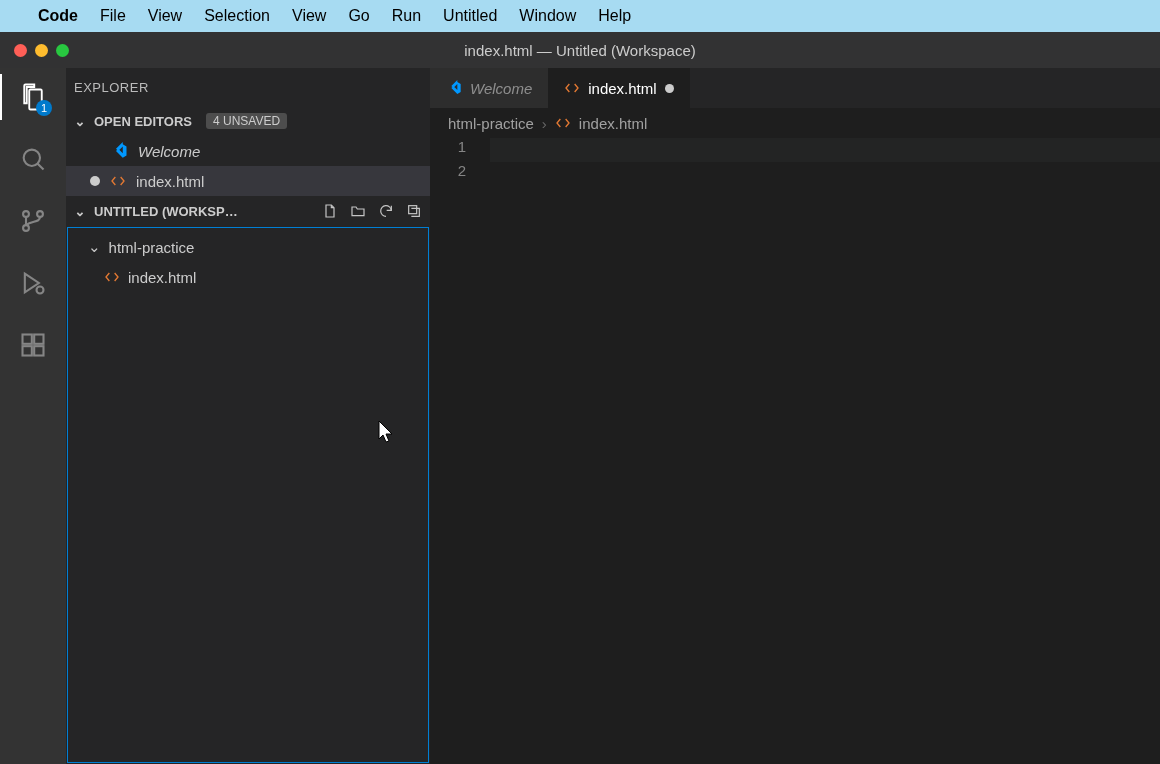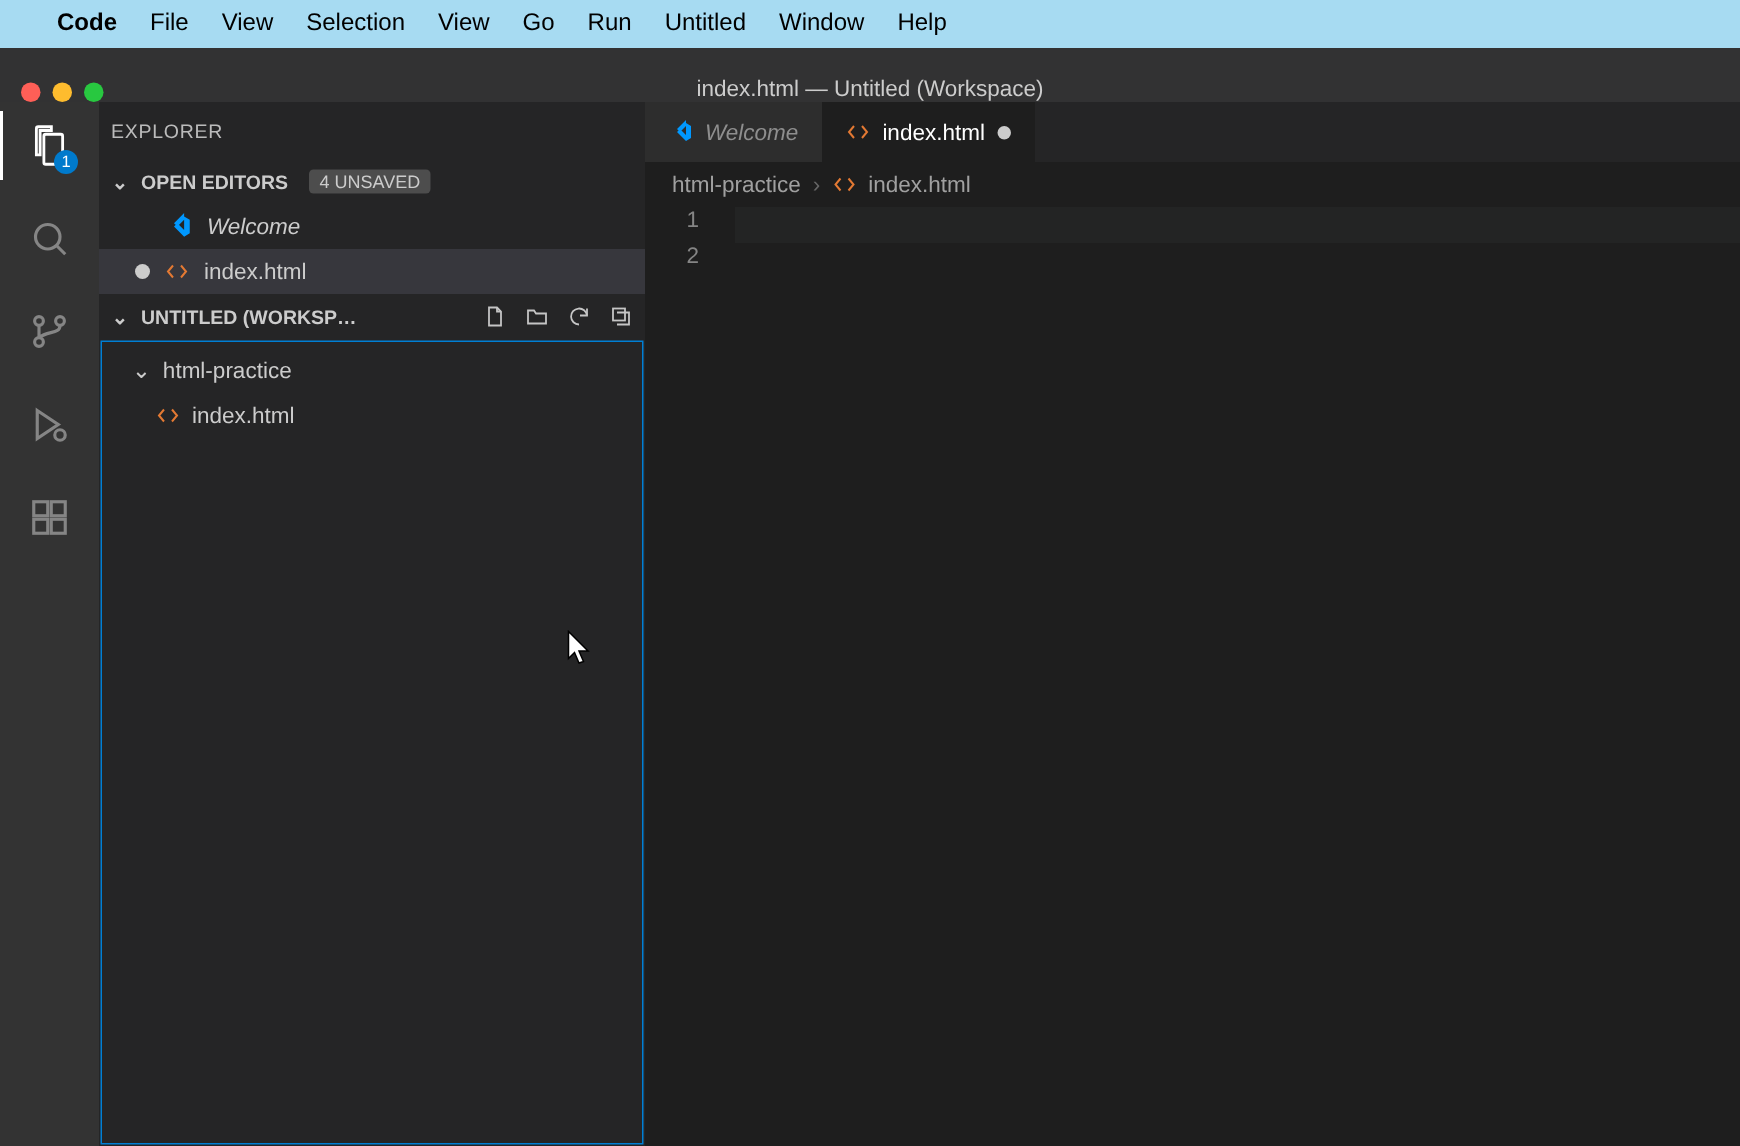--- a/index.html
+++ b/index.html
@@ -5,21 +5,21 @@
   * { box-sizing: border-box; margin: 0; padding: 0; font-family: -apple-system, BlinkMacSystemFont, "Segoe UI", sans-serif; }
   body { width: 1160px; height: 764px; overflow: hidden; background: #1e1e1e; }
 
   
   .menubar { height: 32px; background: #a7dbf2; display: flex; align-items: center; padding: 0 16px; gap: 22px; font-size: 16px; font-weight: 500; color: #000; }
   .menubar .apple { font-size: 17px; }
   .menubar .appname { font-weight: 700; }
   .menubar .menu-item { cursor: default; }
 
   
-  .titlebar { height: 36px; background: #323233; display: flex; align-items: flex-end; position: relative; }
+  .titlebar { height: 36px; background: #323233; display: flex; align-items: center; position: relative; }
   .traffic { display: flex; gap: 8px; padding-left: 14px; }
   .traffic .dot { width: 13px; height: 13px; border-radius: 50%; }
   .dot.red { background: #ff5f57; } .dot.yellow { background: #febc2e; } .dot.green { background: #28c840; }
   .title { position: absolute; left: 50%; transform: translateX(-50%); color: #cccccc; font-size: 15px; }
 
   
   .workbench { display: flex; height: calc(764px - 32px - 36px); }
 
   .activitybar { width: 66px; background: #333333; display: flex; flex-direction: column; align-items: center; padding-top: 12px; gap: 28px; }
   .activitybar .act-item { width: 34px; height: 34px; color: #858585; display: flex; align-items: center; justify-content: center; position: relative; }

